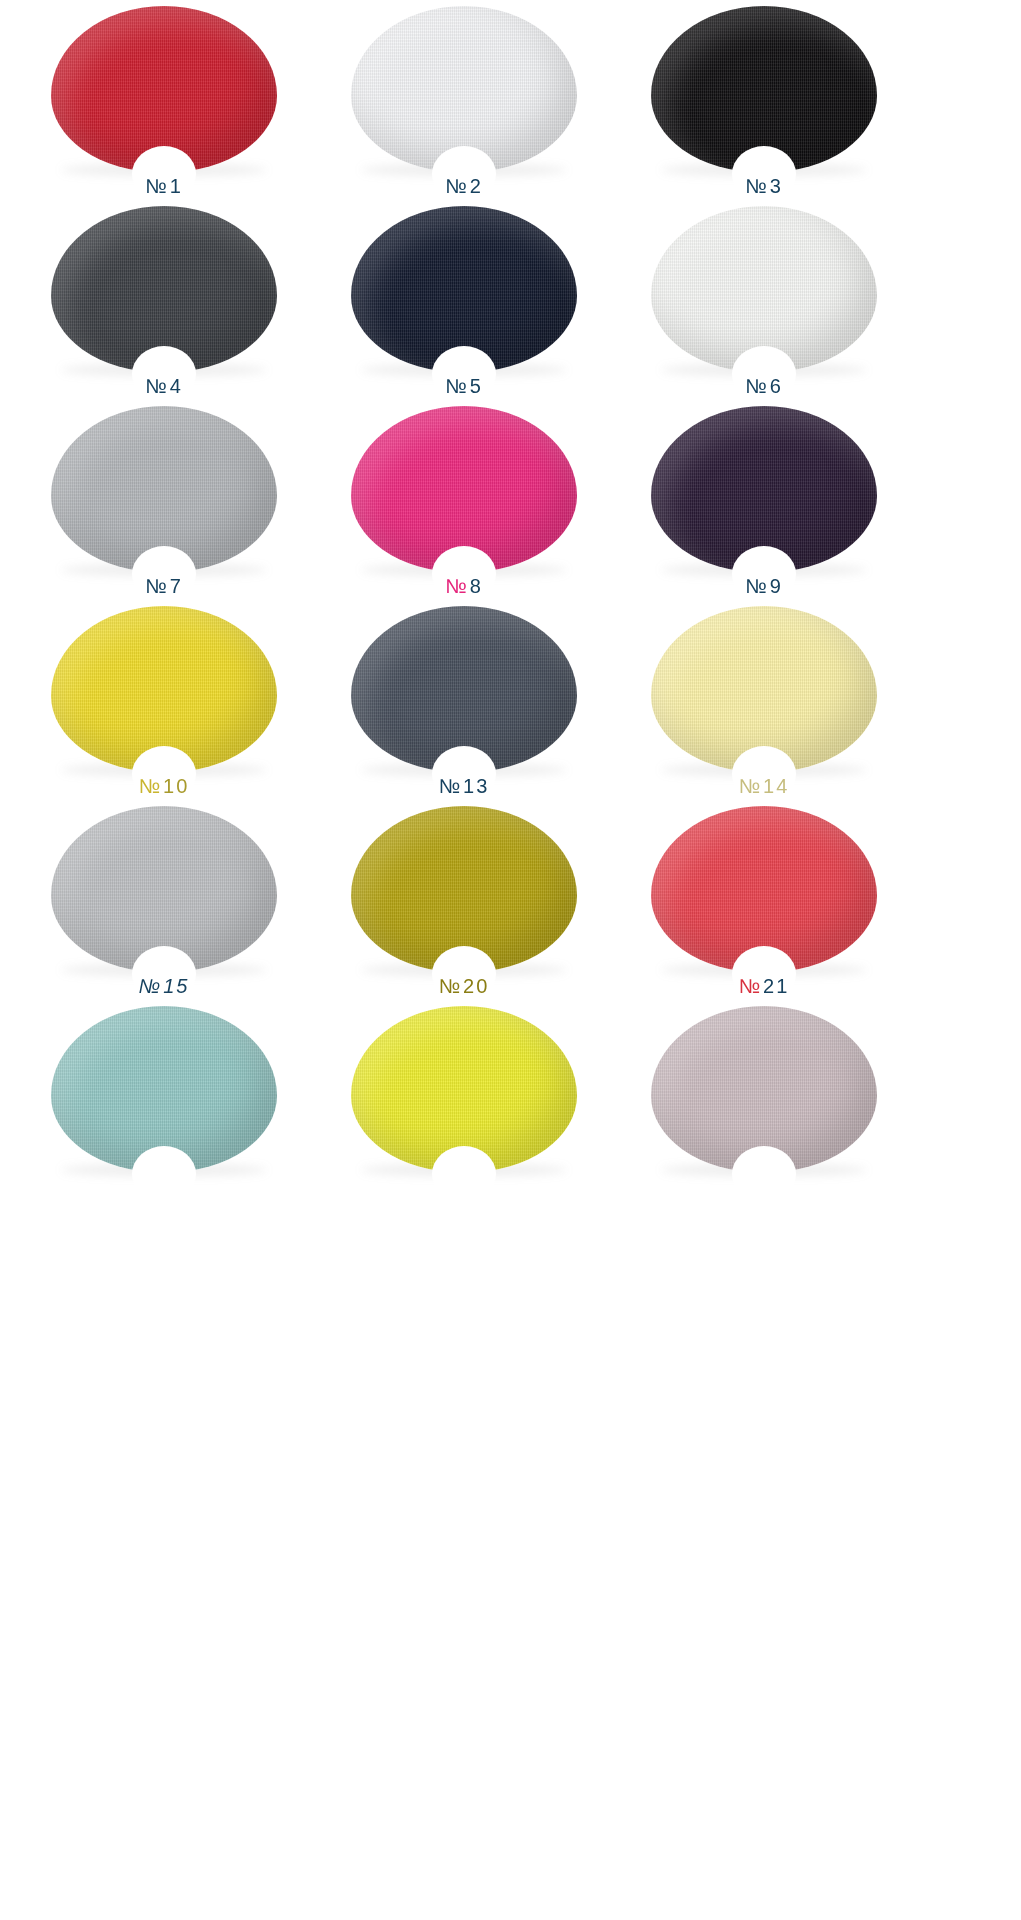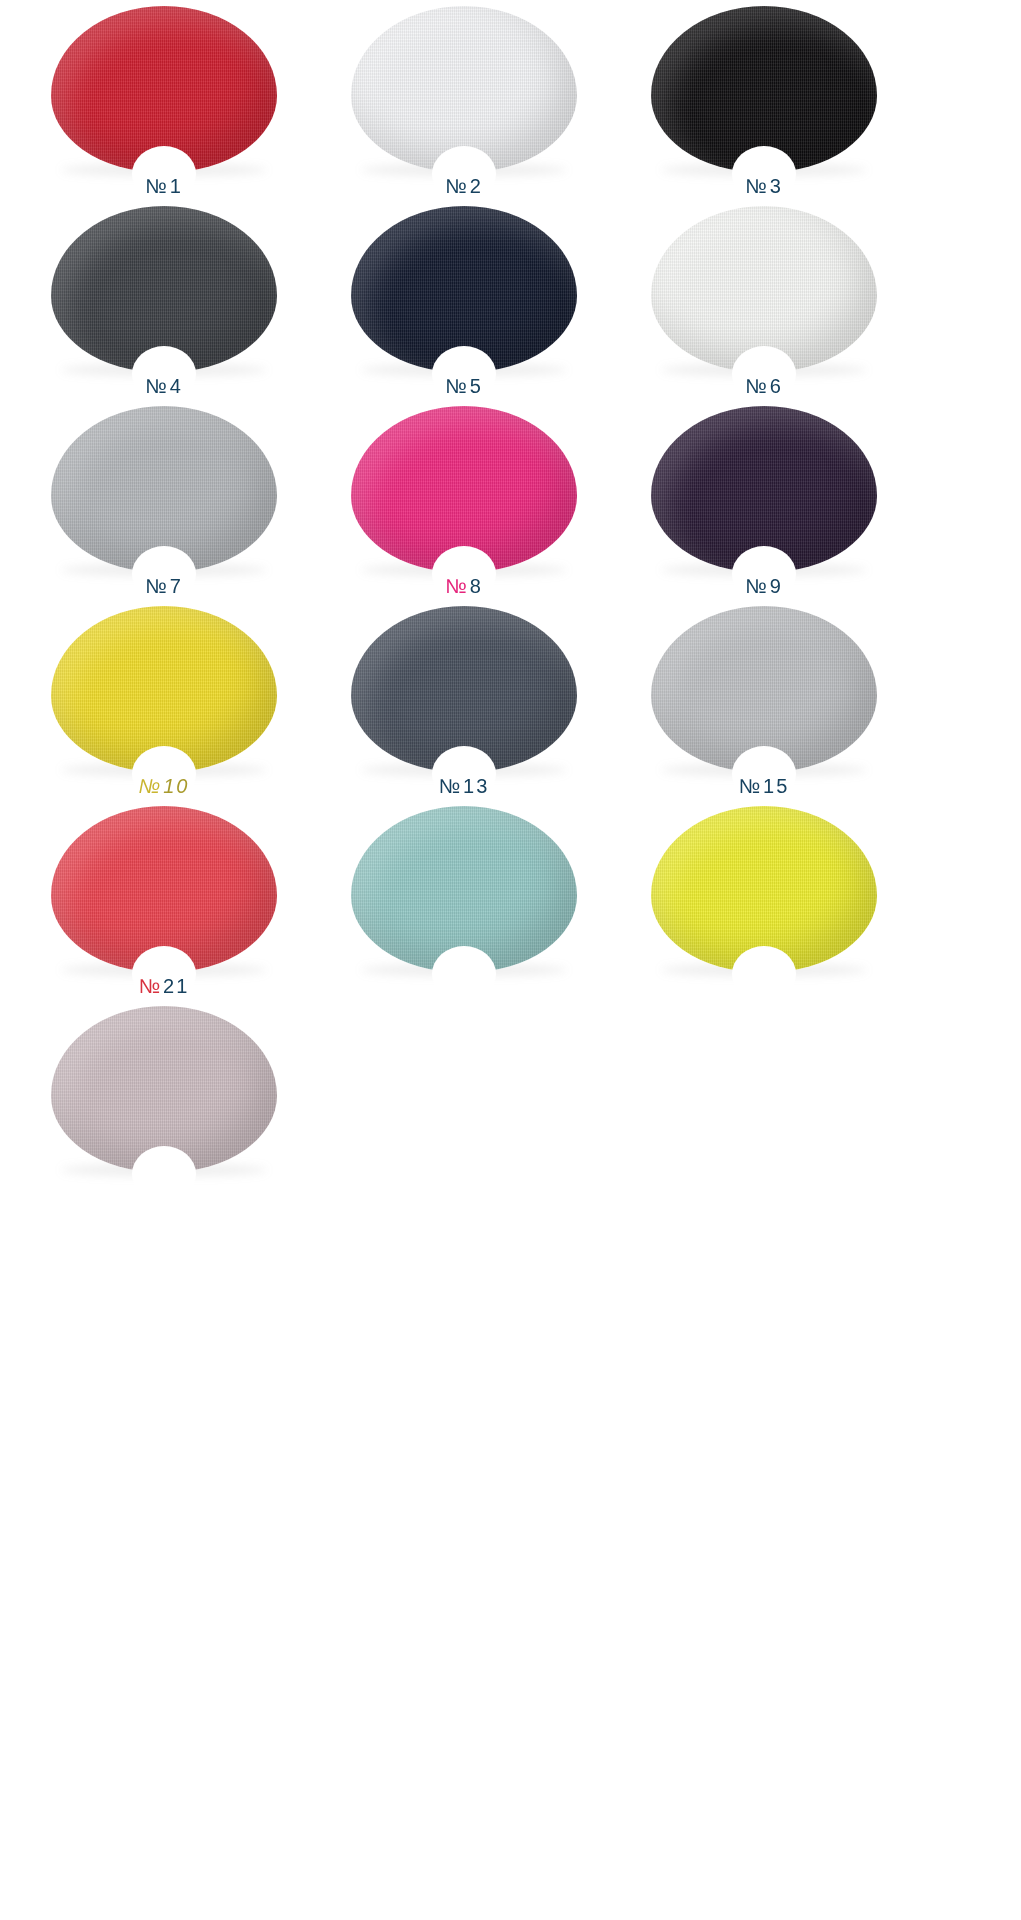--- a/index.html
+++ b/index.html
@@ -193,37 +193,53 @@
           <div class="chip-notch"></div>
         </div>
         <div class="swatch-label" style="color: rgb(23, 66, 95);"><span class="numero" style="color: rgb(23, 66, 95);">№</span><span>9</span></div>
       </div>
       <div class="swatch-cell">
         <div class="chip-wrap">
           <div class="chip-shadow"></div>
           <div class="chip" style="background-color: rgb(239, 219, 42);"></div>
           <div class="chip-notch"></div>
         </div>
-        <div class="swatch-label" style="color: rgb(168, 154, 44); font-style: italic;"><span class="numero" style="color: rgb(201, 181, 47);">№</span><span>10</span></div>
+        <div class="swatch-label" style="color: rgb(168, 154, 44);"><span class="numero" style="color: rgb(201, 181, 47);">№</span><span>10</span></div>
       </div>
       <div class="swatch-cell">
         <div class="chip-wrap">
           <div class="chip-shadow"></div>
           <div class="chip" style="background-color: rgb(71, 79, 92);"></div>
           <div class="chip-notch"></div>
         </div>
         <div class="swatch-label" style="color: rgb(23, 66, 95);"><span class="numero" style="color: rgb(23, 66, 95);">№</span><span>13</span></div>
       </div>
       <div class="swatch-cell">
         <div class="chip-wrap">
           <div class="chip-shadow"></div>
+          <div class="chip" style="background-color: rgb(250, 240, 168);"></div>
+          <div class="chip-notch"></div>
+        </div>
+        <div class="swatch-label" style="color: rgb(198, 189, 126);"><span class="numero" style="color: rgb(198, 189, 126);">№</span><span>14</span></div>
+      </div>
+      <div class="swatch-cell">
+        <div class="chip-wrap">
+          <div class="chip-shadow"></div>
           <div class="chip" style="background-color: rgb(189, 191, 194);"></div>
           <div class="chip-notch"></div>
         </div>
-        <div class="swatch-label" style="color: rgb(23, 66, 95);"><span class="numero" style="color: rgb(23, 66, 95);">№</span><span>15</span></div>
+        <div class="swatch-label" style="color: rgb(23, 66, 95); font-style: italic;"><span class="numero" style="color: rgb(23, 66, 95);">№</span><span>15</span></div>
+      </div>
+      <div class="swatch-cell">
+        <div class="chip-wrap">
+          <div class="chip-shadow"></div>
+          <div class="chip" style="background-color: rgb(180, 163, 17);"></div>
+          <div class="chip-notch"></div>
+        </div>
+        <div class="swatch-label" style="color: rgb(138, 125, 20);"><span class="numero" style="color: rgb(138, 125, 20);">№</span><span>20</span></div>
       </div>
       <div class="swatch-cell">
         <div class="chip-wrap">
           <div class="chip-shadow"></div>
           <div class="chip" style="background-color: rgb(232, 67, 79);"></div>
           <div class="chip-notch"></div>
         </div>
         <div class="swatch-label" style="color: rgb(23, 66, 95); text-align: center;"><span class="numero" style="color: rgb(216, 50, 63);">№</span><span>21</span></div>
       </div>
       <div class="swatch-cell cropped">

